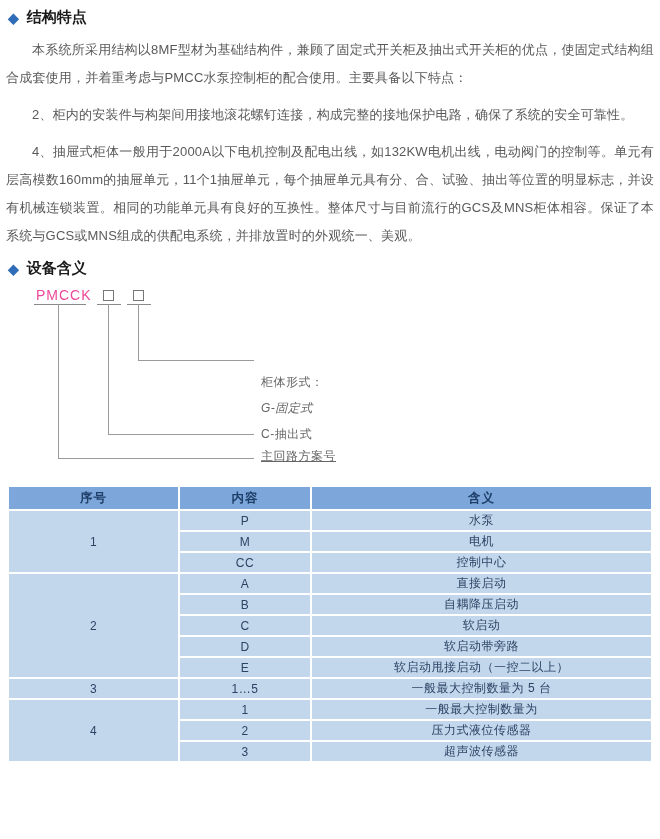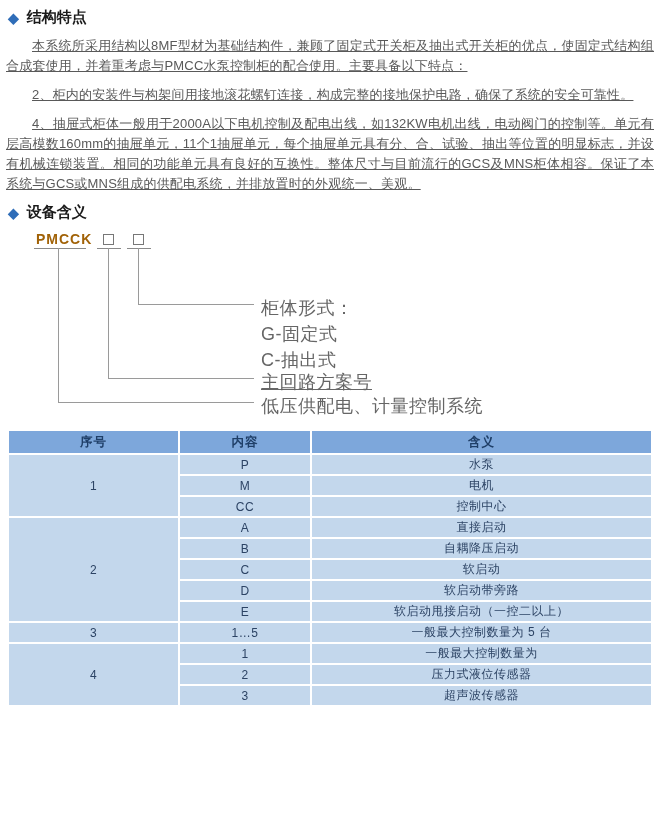--- a/index.html
+++ b/index.html
@@ -14,32 +14,31 @@
   .content { padding:8px 6px 0 6px; }
 
   .sec-heading {
     display:flex; align-items:center; gap:8px;
     font-size:15px; font-weight:bold; color:#1b1b1b;
     margin:0 0 9px 2px;
   }
   .diamond { color:#2f6db8; font-size:14px; line-height:1; }
 
   .body-p {
-    font-size:13px; line-height:20px; color:#595959;
+    font-size:13px; line-height:28px; color:#595959;
     text-align:justify; text-indent:2em;
     margin:0 0 9px 0;
     letter-spacing:0.2px;
-    text-decoration:underline;
   }
 
   
   .diagram { position:relative; height:188px; margin:2px 0 10px 0; }
   .diagram .model {
     position:absolute; left:30px; top:0;
-    font-size:14px; color:#a16207; letter-spacing:1px;font-weight:bold;
+    font-size:14px; color:#ec4899; letter-spacing:1px;
   }
   .dg-box {
     position:absolute; top:3px; width:11px; height:11px;
     border:1.5px solid #777; background:#fff;
   }
   .dg-box.b1 { left:97px; }
   .dg-box.b2 { left:127px; }
   .dg-u { position:absolute; border-top:1px solid #8a8a8a; height:0; }
   .u-model { left:28px;  top:17px; width:52px; }
   .u-b1    { left:91px;  top:17px; width:24px; }
@@ -47,24 +46,24 @@
   .dg-v { position:absolute; border-left:1px solid #9a9a9a; width:0; }
   .v1 { left:52px;  top:17px; height:154px; }
   .v2 { left:102px; top:17px; height:130px; }
   .v3 { left:132px; top:17px; height:56px;  }
   .dg-h { position:absolute; border-top:1px solid #9a9a9a; height:0; }
   .h3 { left:132px; top:73px;  width:116px; }
   .h2l { left:102px; top:147px; width:146px; }
   .h1l { left:52px;  top:171px; width:196px; }
   .dg-label {
     position:absolute; left:255px;
-    font-size:18px; color:#666; letter-spacing:0.5px; white-space:nowrap;
+    font-size:12px; color:#666; letter-spacing:0.5px; white-space:nowrap;margin-top:22px;
   }
   .l-type   { top:65px; }
-  .l-fixed  { top:91px; }
+  .l-fixed  { top:91px;font-style:italic; }
   .l-draw   { top:117px; }
   .l-scheme { top:139px;text-decoration:underline; }
   .l-system { top:163px; }
 
   
   table.meaning {
     border-collapse:collapse; table-layout:fixed;
     width:646px; margin:0 1px;
   }
   table.meaning col.c1 { width:171px; }
@@ -111,21 +110,20 @@
       <span class="dg-v v1"></span>
       <span class="dg-v v2"></span>
       <span class="dg-v v3"></span>
       <span class="dg-h h3"></span>
       <span class="dg-h h2l"></span>
       <span class="dg-h h1l"></span>
       <span class="dg-label l-type">柜体形式：</span>
       <span class="dg-label l-fixed">G-固定式</span>
       <span class="dg-label l-draw">C-抽出式</span>
       <span class="dg-label l-scheme">主回路方案号</span>
-      <span class="dg-label l-system">低压供配电、计量控制系统</span>
     </div>
 
     <table class="meaning">
       <colgroup>
           <col class="c1">
           <col class="c2">
           <col class="c3">
         </colgroup>
       <thead>
         <tr>

